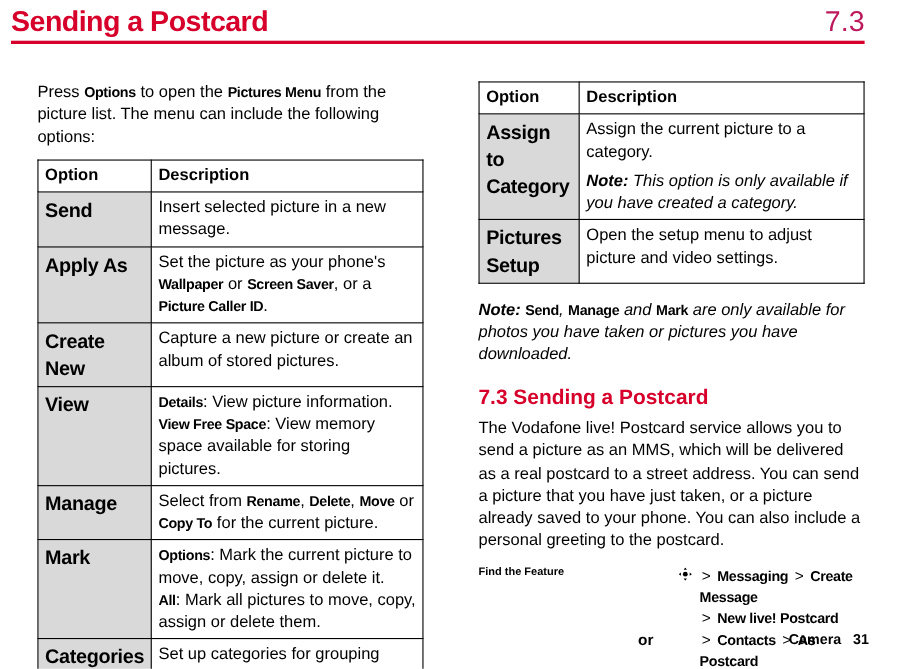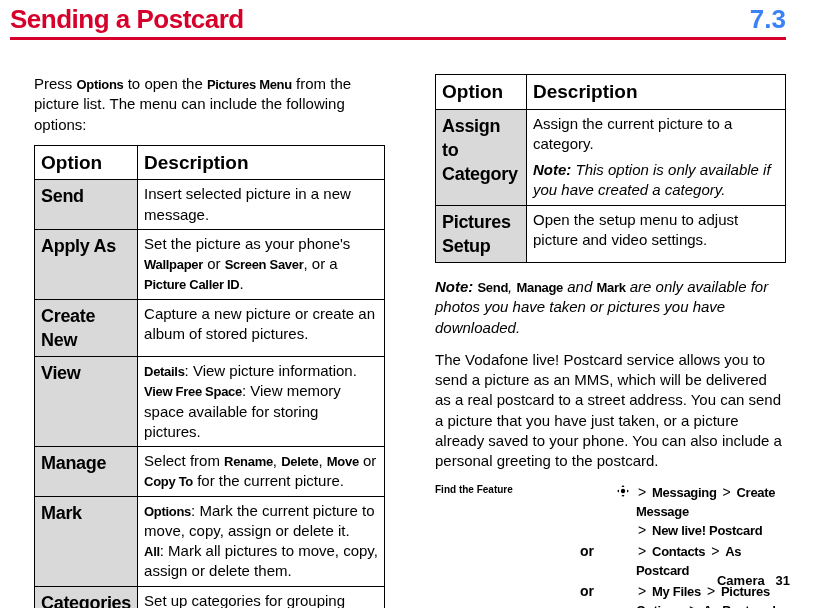--- a/index.html
+++ b/index.html
@@ -1,29 +1,29 @@
 <!DOCTYPE html>
 <html><head>
 <meta charset="utf-8">
 <style>
   * { box-sizing: border-box; margin: 0; padding: 0; }
   html, body { width: 835px; height: 608px; background: #fff; font-family: Arial, Helvetica, sans-serif; color: #000; }
   .page { position: relative; width: 806px; height: 608px; padding: 4px; }
   .header { padding: 0 16px 6px 6px; }
   .header-row { display: flex; justify-content: space-between; align-items: baseline; }
   .h-title { color: #d6002b; font-weight: bold; font-size: 26px; font-family: Arial, sans-serif; letter-spacing: -0.5px; }
-  .h-num { color: #3b82f6; font-weight: bold; font-size: 26px; }
+  .h-num { color: #be185d; font-weight: normal; font-size: 26px; }
   .redline { height: 3px; background: #d6002b; margin-top: 2px; }
   .columns { display: flex; gap: 26px; padding: 28px 16px 0 6px; }
   .col { flex: 1 1 0; font-size: 14.5px; line-height: 1.35; margin-left: 24px; }
   .intro { margin-bottom: 10px; font-stretch: condensed; font-family: "Arial Narrow", Arial, sans-serif; font-size: 15px; }
   .bold-ui { font-family: "Arial Narrow", Arial, sans-serif; font-weight: bold; font-size: 13px; letter-spacing: -0.3px; }
   table.opt { border-collapse: collapse; width: 100%; font-family: "Arial Narrow", Arial, sans-serif; font-size: 15px; }
   table.opt th, table.opt td { border: 1px solid #000; padding: 4px 6px; vertical-align: top; text-align: left; }
-  table.opt th { background: #fff; font-weight: bold; font-size: 19px; }
+  table.opt th { background: #fff; font-weight: bold; font-size: 15px; }
   table.opt td.optname { background: #d9d9d9; font-weight: bold; font-size: 18px; letter-spacing: -0.3px; width: 26%; }
   .note-ital { font-style: italic; }
   .note-bold { font-weight: bold; font-style: italic; }
   .sec-title { color: #d6002b; font-weight: bold; font-size: 19px; margin: 16px 0 6px 0; font-family: Arial, sans-serif; }
   .body-p { font-family: "Arial Narrow", Arial, sans-serif; font-size: 15px; margin-bottom: 12px; }
   .find-block { display: flex; font-family: "Arial Narrow", Arial, sans-serif; font-size: 14px; }
   .find-label { font-weight: bold; width: 145px; flex: none; font-family: Arial, sans-serif; font-size: 10px; }
   .find-rows { flex: 1; }
   .find-row { display: flex; align-items: flex-start; margin-bottom: 2px; }
   .find-or { width: 30px; flex: none; font-weight: bold; font-family: Arial, sans-serif; font-size: 14px; }
@@ -121,20 +121,21 @@
           <td class="optname">Pictures Setup</td>
           <td>Open the setup menu to adjust picture and video settings.</td>
         </tr>
       </tbody>
         </table>
 
       <p class="body-p" style="margin-top:14px;">
         <span class="note-bold">Note: </span><span class="bold-ui">Send</span><span class="note-ital">, </span><span class="bold-ui">Manage</span><span class="note-ital"> and </span><span class="bold-ui">Mark</span><span class="note-ital"> are only available for photos you have taken or pictures you have downloaded.</span>
       </p>
 
+      <div class="sec-title">7.3 Sending a Postcard</div>
       <p class="body-p">The Vodafone live! Postcard service allows you to send a picture as an MMS, which will be delivered as a real postcard to a street address. You can send a picture that you have just taken, or a picture already saved to your phone. You can also include a personal greeting to the postcard.</p>
 
       <div class="find-block">
         <div class="find-label">Find the Feature</div>
         <div class="find-rows">
           <div class="find-row">
             <div class="find-or"></div>
             <div class="find-icon nav-icon">
               <svg viewBox="0 0 12 12">
                   <circle cx="6" cy="6" r="2.2" fill="#000"></circle>

